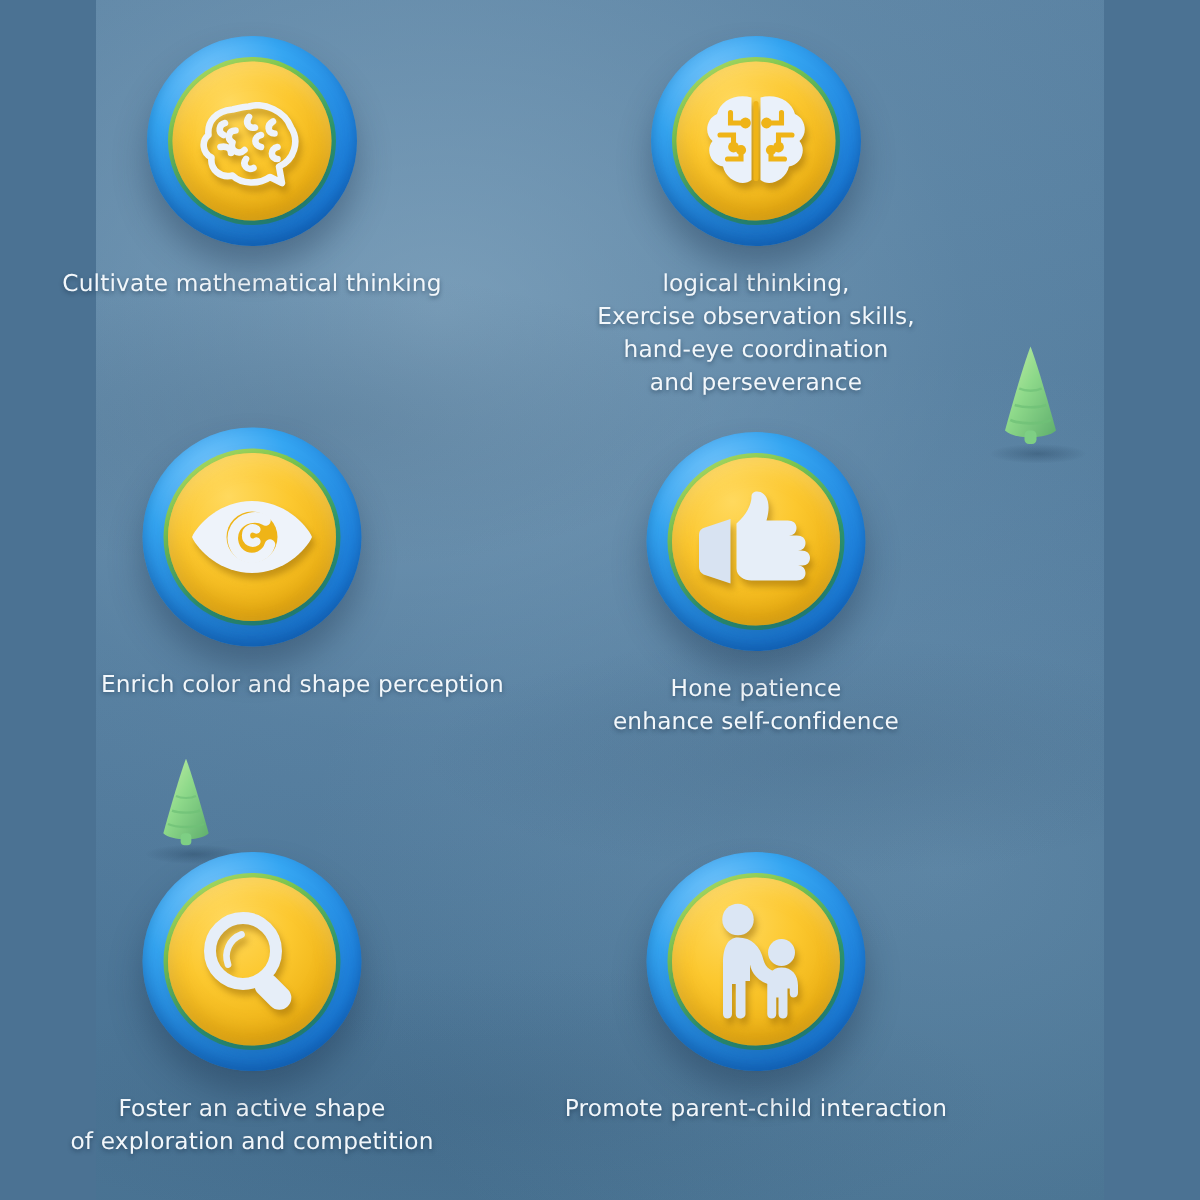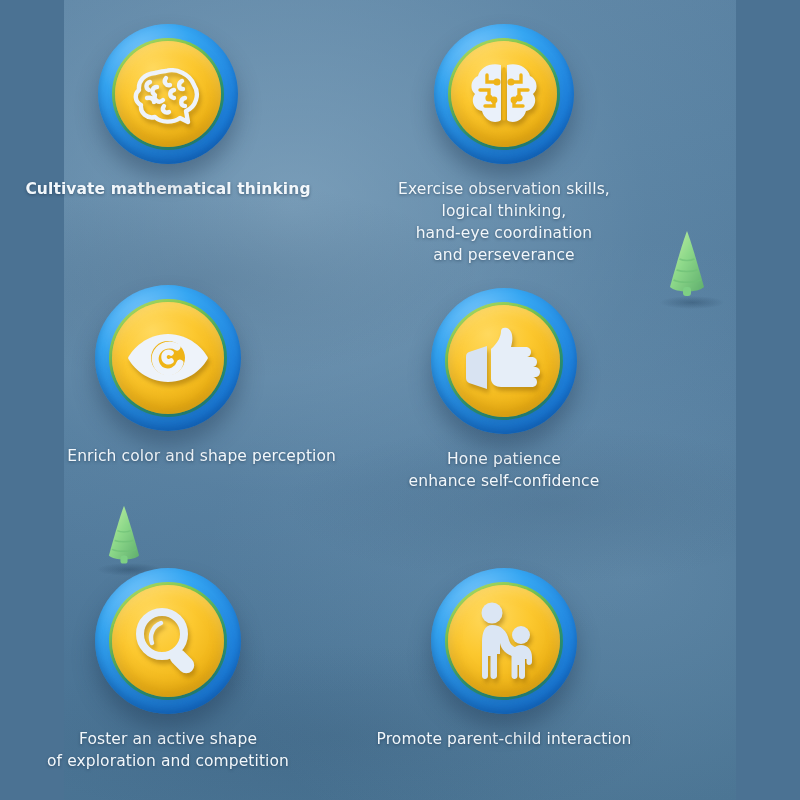--- a/index.html
+++ b/index.html
@@ -121,21 +121,21 @@
       <path d="M27 3 C32 16 41 48 44 59 C38 65 16 65 10 59 C13 48 22 16 27 3 Z" fill="url(#tg2)"></path>
       <path d="M16.5 42 C22 44 32 44 37.5 42" fill="none" stroke="#6fc077" stroke-width="1.7" opacity=".75"></path>
       <path d="M13.5 52 C20 55 34 55 40.5 52" fill="none" stroke="#6fc077" stroke-width="1.7" opacity=".75"></path>
       <path d="M19.5 31 C23.5 33 30.5 33 34.5 31" fill="none" stroke="#6fc077" stroke-width="1.6" opacity=".7"></path>
       <rect x="23" y="59" width="8" height="9" rx="3" fill="#7ecf84"></rect>
     </svg>
   </div>
 
   <div class="grid">
 
-    <div class="cell" style="left:0px;top:24px;font-weight:bold;">
+    <div class="cell" style="left:0px;top:24px;">
       <div class="badge" style="width:140px;height:140px;">
         <div class="ring"></div>
         <div class="rim" style="inset:14px;"></div>
         <div class="face" style="inset:17px;">
           <span class="icon">
             <svg width="76" height="66" viewBox="0 0 76 66">
               <g fill="none" stroke="#eef3fa" stroke-width="4.4" stroke-linecap="round" stroke-linejoin="round">
                 <path d="M25 12 C14 13 8 20 9 29 C4 33 5 41 11 44 C10 52 17 58 25 56 C31 62 43 62 50 57 L58 61 L56 50 C66 46 70 33 64 24 C60 13 46 7 36 10 C33 10 29 11 25 12 Z"></path>
                 <path d="M20 21 C16 22 15 27 19 29"></path>
                 <path d="M27 26 C22 26 21 32 25 34 C23 39 29 43 33 39"></path>
@@ -180,22 +180,22 @@
                 <circle cx="44" cy="23" r="3.6"></circle>
                 <circle cx="52" cy="39" r="3.6"></circle>
                 <circle cx="27" cy="41" r="3.4"></circle>
                 <circle cx="47" cy="41" r="3.4"></circle>
               </g>
             </svg>
           </span>
         </div>
       </div>
       <div class="caption">
+        <div>logical thinking,</div>
         <div>Exercise observation skills,</div>
-        <div>logical thinking,</div>
         <div>hand-eye coordination</div>
         <div>and perseverance</div>
       </div>
     </div>
 
     <div class="cell" style="left:0px;top:285px;text-align:right;">
       <div class="badge" style="width:146px;height:146px;">
         <div class="ring"></div>
         <div class="rim" style="inset:14px;"></div>
         <div class="face" style="inset:17px;">

